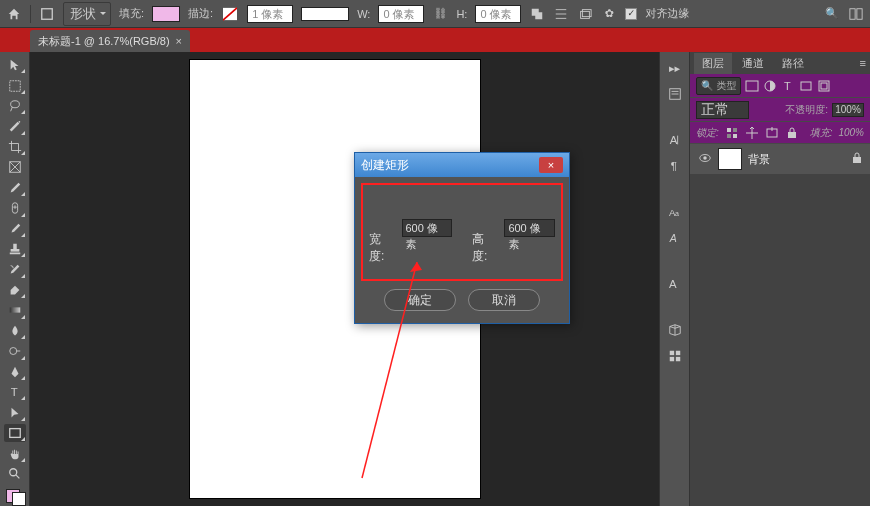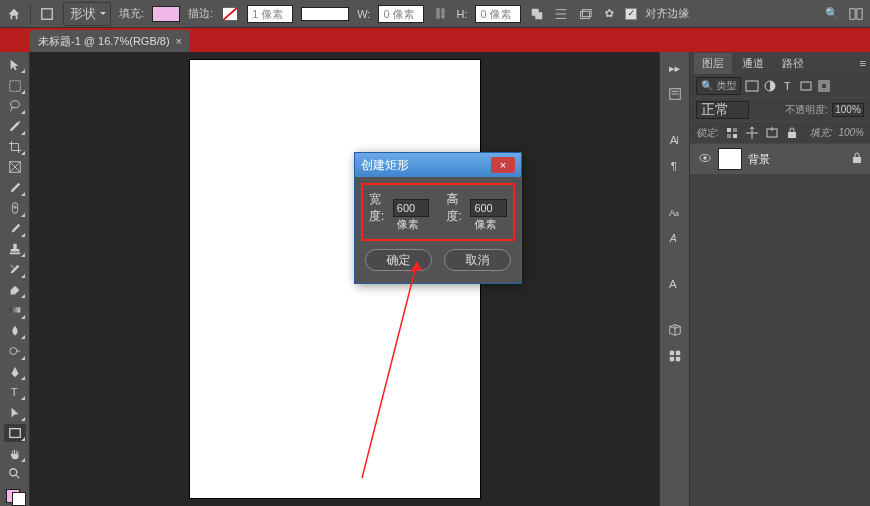--- a/index.html
+++ b/index.html
@@ -37,47 +37,47 @@
 .toolbar .colorbox .fg { width:14px; height:14px; background:#f0b8e8; border:1px solid #222; position:absolute; left:2px; top:0; }
 .toolbar .colorbox .bg { width:14px; height:14px; background:#fff; border:1px solid #222; position:absolute; right:0; bottom:0; }
 
 .canvas-area { flex:1; background:#262626; position:relative; border-right:1px solid #333; }
 .canvas { position:absolute; left:160px; top:8px; width:290px; height:438px; background:#fff; box-shadow:0 0 0 1px #000; }
 
 .side-strip { width:30px; background:#535353; border-right:1px solid #333; display:flex; flex-direction:column; align-items:center; gap:6px; padding:6px 0; }
 .side-strip .sico { width:20px; height:20px; display:flex; align-items:center; justify-content:center; color:#ccc; cursor:pointer; }
 .side-strip .gap { height:14px; }
 
-.right-panel { width:180px; background:#404040; display:flex; flex-direction:column; }
+.right-panel { width:180px; background:#701a75; display:flex; flex-direction:column; }
 .panel-tabs { height:22px; display:flex; align-items:center; gap:2px; background:#424242; padding:0 4px; }
 .panel-tabs .ptab { padding:3px 8px; font-size:11px; color:#ccc; cursor:pointer; }
 .panel-tabs .ptab.active { background:#535353; }
 .panel-tabs .menu { margin-left:auto; color:#ccc; cursor:pointer; }
 .panel-row { height:24px; display:flex; align-items:center; padding:0 6px; gap:4px; border-bottom:1px solid #484848; }
 .panel-row .search { flex:0 0 auto; max-width:50px; height:18px; background:#3a3a3a; border:1px solid #222; border-radius:2px; padding:0 4px; font-size:10px; color:#aaa; display:flex; align-items:center; gap:3px; }
 .panel-row .pico { width:14px; height:14px; display:flex; align-items:center; justify-content:center; color:#ccc; cursor:pointer; }
 .panel-row .dropdown { flex:1; height:18px; background:#3a3a3a; border:1px solid #222; font-size:14px; color:#ccc; padding:0 4px; display:flex; align-items:center; }
 .panel-row .lbl2 { font-size:10px; color:#aaa;margin-left:32px; }
 .panel-row .pct { width:32px; height:14px; background:#3a3a3a; border:1px solid #222; font-size:10px; color:#ccc; text-align:center; line-height:12px; }
 .lockrow { height:22px; display:flex; align-items:center; gap:6px; padding:0 6px; border-bottom:1px solid #484848; font-size:10px; color:#aaa;font-style:italic; }
 .lockrow .lico { width:14px; height:14px; color:#ccc; }
 .layers { flex:1; background:#424242;text-align:right; }
 .layer { height:30px; display:flex; align-items:center; gap:6px; padding:0 6px; background:#535353; }
 .layer .eye { width:16px; color:#ccc; }
 .layer .thumb { width:24px; height:22px; background:#fff; border:1px solid #222; }
 .layer .name { font-size:11px; color:#eee; }
 .layer .lock { margin-left:auto; color:#ccc; }
 
 
-.dialog { position:absolute; left:324px; top:100px; width:168px; background:#f9a8d4; border:1px solid #1e5fa6; box-shadow:2px 2px 10px rgba(0,0,0,.4); }
+.dialog { position:absolute; left:324px; top:100px; width:216px; background:#f9a8d4; border:1px solid #1e5fa6; box-shadow:2px 2px 10px rgba(0,0,0,.4); }
 .dialog .titlebar { height:24px; background:linear-gradient(#6ca9e6,#3e86d0); display:flex; align-items:center; padding:0 6px; color:#fff; font-size:12px; }
 .dialog .titlebar .close { margin-left:auto; width:24px; height:16px; background:#c84040; border-radius:2px; display:flex; align-items:center; justify-content:center; color:#fff; cursor:pointer; font-size:11px; }
 .dialog .body { background:#535353; padding:14px 10px 12px; }
 .dialog .row { display:flex; align-items:center; gap:6px; margin-bottom:10px; }
-.dialog .row .dlbl { font-size:12px; color:#ddd; }
+.dialog .row .dlbl { font-size:12px; color:#ddd;margin-top:40px; }
 .dialog .row .dinp { width:52px; height:18px; background:#3a3a3a; border:1px solid #222; color:#ddd; font-size:11px; padding:0 3px; line-height:16px; }
 .dialog .highlight { border:2px solid #ff2020; padding:6px 6px 4px; margin:-8px -4px 8px; }
 .dialog .cbrow { display:flex; align-items:center; gap:6px; margin-bottom:14px; }
 .dialog .cbrow .cb { width:12px; height:12px; border:1px solid #888; background:#3a3a3a; }
 .dialog .btnrow { display:flex; gap:12px; justify-content:center; }
 .dialog .btn { width:72px; height:22px; border:1px solid #888; border-radius:11px; background:#4a4a4a; color:#ddd; font-size:12px; display:flex; align-items:center; justify-content:center; cursor:pointer; }
 
 
 .arrow { position:absolute; left:322px; top:210px; width:80px; height:220px; pointer-events:none; }
 .arrow svg { width:100%; height:100%; }

